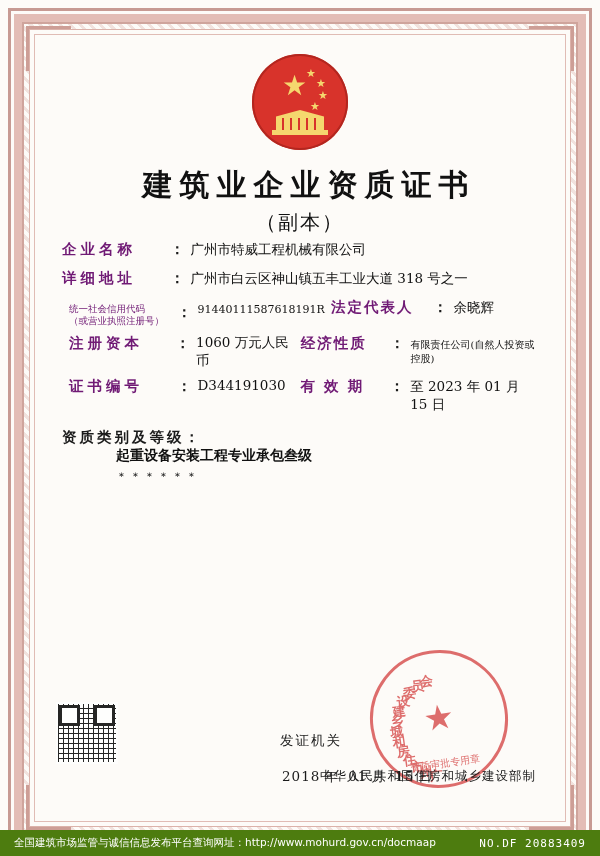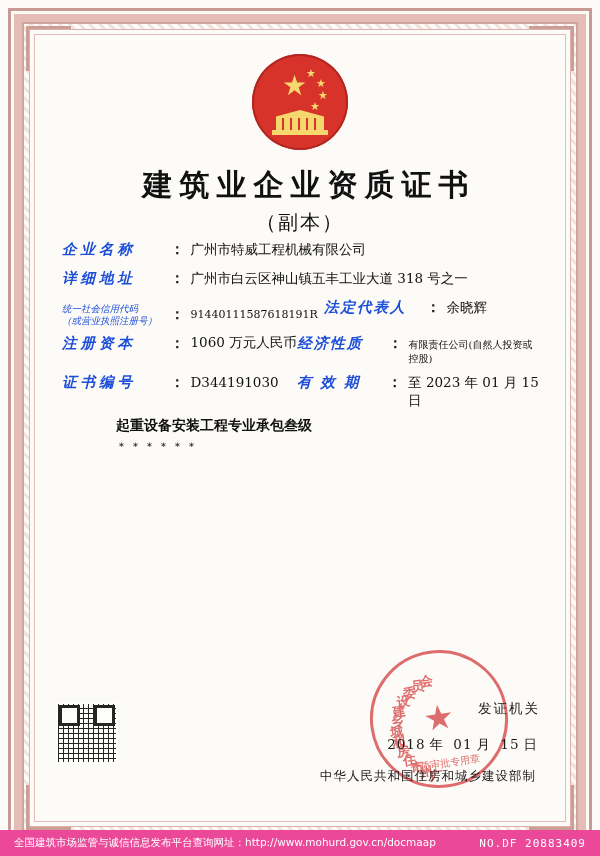--- a/index.html
+++ b/index.html
@@ -155,23 +155,22 @@
   .row {
     display: flex;
     align-items: baseline;
     margin-bottom: 7px;
     min-height: 22px;
   }
   .label {
     font-family: "DejaVu Serif", serif;
     font-size: 14.5px;
     font-weight: bold;
-    color: #1d4ed8;
+    color: #701a75;
     white-space: nowrap;
-    font-style: italic;
   }
   .label.wide {
     width: 108px;
     letter-spacing: 4px;
   }
   .colon {
     font-family: "DejaVu Serif", serif;
     font-size: 14.5px;
     font-weight: bold;
     margin-right: 6px;
@@ -188,22 +187,23 @@
     font-size: 10px;
   }
 
   .two-col {
     display: flex;
     align-items: baseline;
     margin-bottom: 7px;
   }
   .col-left {
     display: flex;
-    align-items: center;
+    align-items: flex-start;
     width: 262px;
+    margin-left: 7px;
   }
   .col-right {
     display: flex;
     align-items: baseline;
   }
   .label.mid {
     width: 102px;
     letter-spacing: 2px;
   }
   .label.credit {
@@ -261,23 +261,22 @@
     border: 3px solid #000;
     background: #fff;
   }
   .qr::before { left: 1px; top: 1px; }
   .qr::after { right: 1px; top: 1px; }
 
   
   .issue-block {
     position: absolute;
     right: 60px;
-    top: 700px;
+    top: 732px;
     width: 260px;
-    text-align: right;
   }
   .issue-line {
     font-family: "DejaVu Serif", serif;
     font-size: 13.5px;
     letter-spacing: 2px;
     margin-bottom: 18px;
   }
   .date-line {
     font-family: "DejaVu Serif", serif;
     font-size: 13.5px;
@@ -337,21 +336,21 @@
     color: #cf2b2b;
     font-family: "DejaVu Serif", serif;
   }
 
   
   .footer {
     position: absolute;
     left: 0; bottom: 0;
     width: 600px;
     height: 26px;
-    background: #ec4899;
+    background: #4d7c0f;
     color: #fff;
     display: flex;
     align-items: center;
     justify-content: space-between;
     padding: 0 14px;
     box-sizing: border-box;
     font-family: "DejaVu Sans", sans-serif;
     font-size: 10.5px;
   }
   .footer-right {
@@ -439,20 +438,23 @@
         <span class="colon">：</span>
         <span class="value">D344191030</span>
       </div>
       <div class="col-right">
         <span class="label mid">有 效 期</span>
         <span class="colon">：</span>
         <span class="value">至 2023 年 01 月 15 日</span>
       </div>
     </div>
 
+    <div class="qual-head">
+      <span>资质类别及等级</span><span>：</span>
+    </div>
     <div class="qual-body">起重设备安装工程专业承包叁级</div>
     <div class="qual-stars">＊＊＊＊＊＊</div>
   </div>
 
   <div class="qr"></div>
 
   <div class="seal">
     <div class="seal-star">★</div>
     <div class="seal-text">
       <span style="transform: rotate(-70deg) translate(-50px) rotate(70deg);">广</span>

